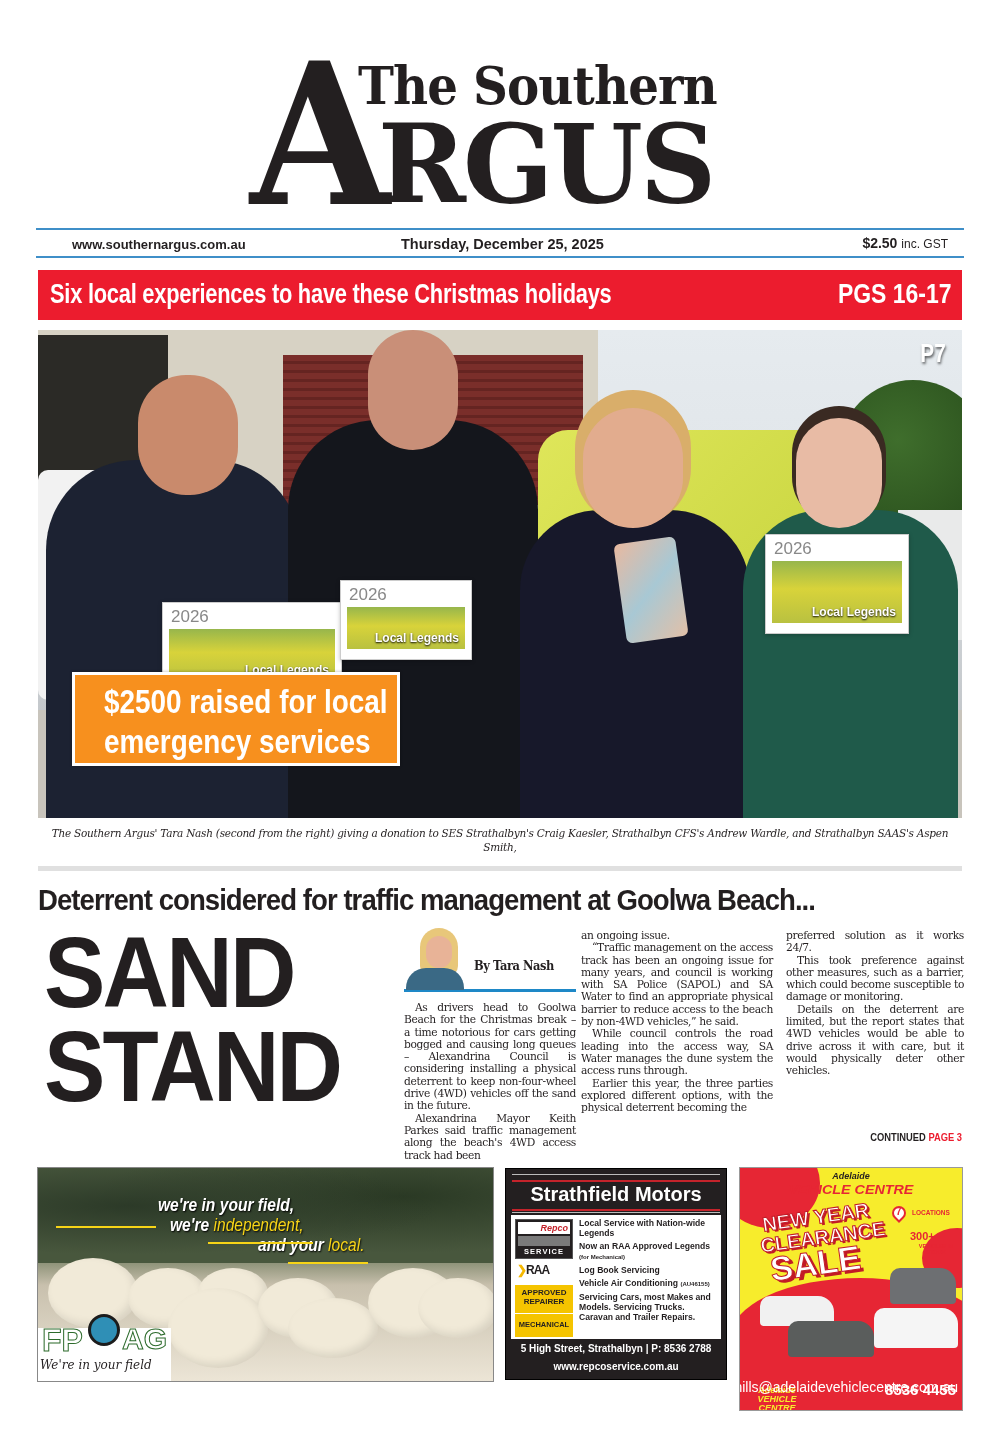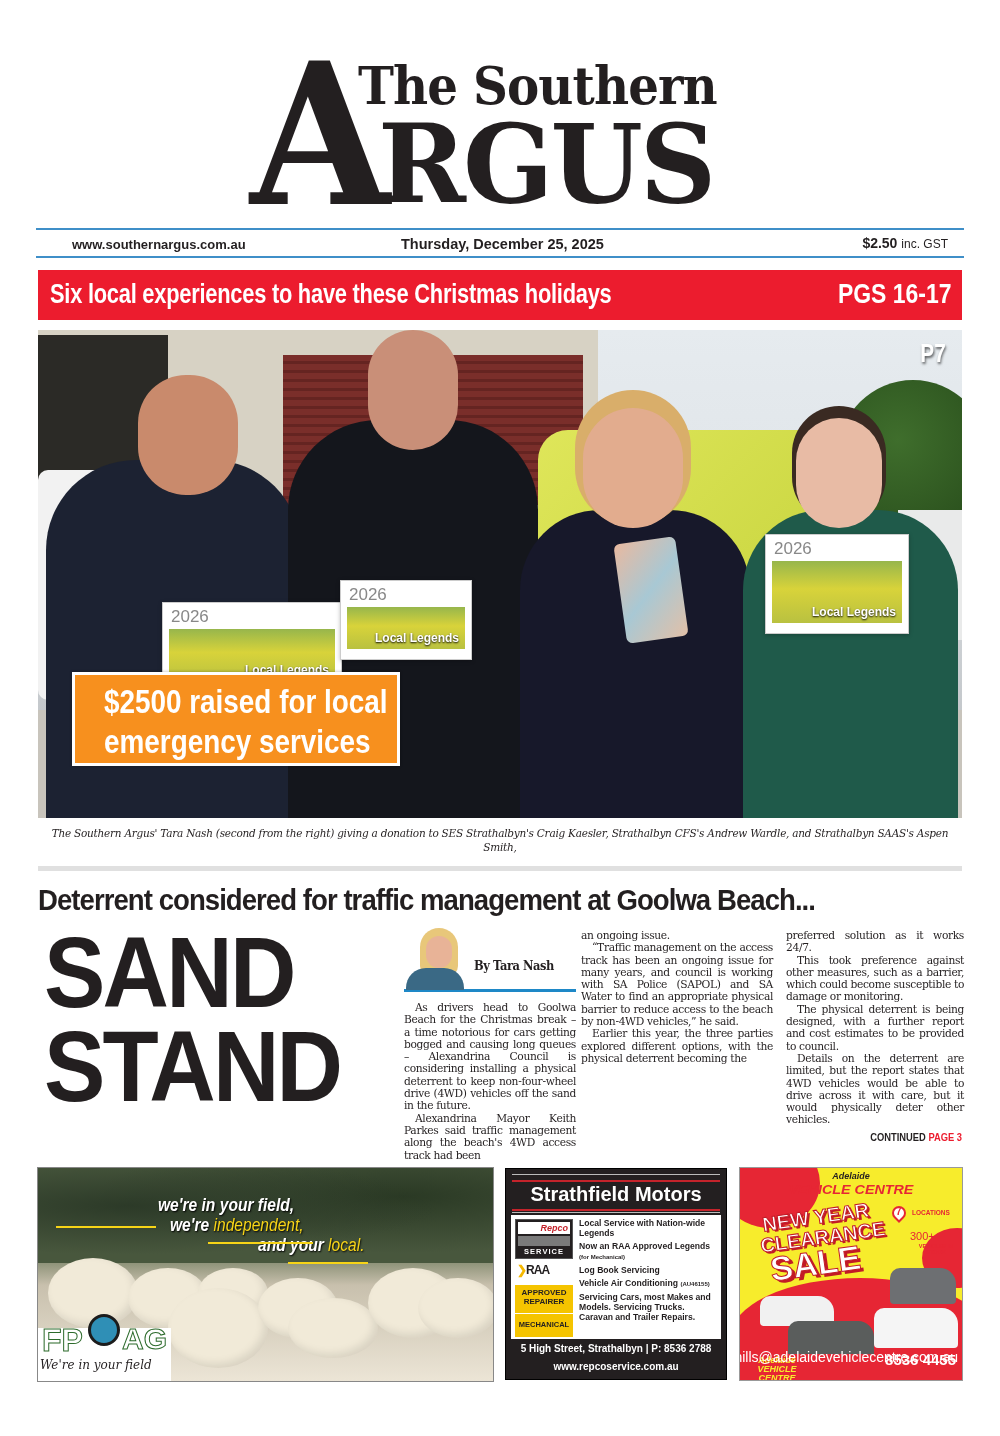--- a/index.html
+++ b/index.html
@@ -116,33 +116,33 @@
   .ad-sm .raa .chev { color: #f5b800; }
   .ad-sm .appr { position: absolute; left: 4px; top: 70px; width: 58px; height: 52px; background: #f5c400; }
   .ad-sm .appr .a1 { position: absolute; left: 0; right: 0; top: 3px; font-size: 8px; font-weight: bold; text-align: center; line-height: 9px; color: #231f20; }
   .ad-sm .appr .a2 { position: absolute; left: 0; right: 0; top: 28px; border-top: 1px solid #fff; padding-top: 6px; font-size: 7.5px; font-weight: bold; text-align: center; color: #231f20; }
   .ad-sm .items { position: absolute; left: 68px; top: 3px; right: 3px; font-size: 8.6px; font-weight: bold; line-height: 10px; color: #231f20; }
   .ad-sm .items div { margin-bottom: 3px; }
   .ad-sm .items small { font-size: 6px; }
   .ad-sm .addr { position: absolute; left: 0; right: 0; top: 174px; text-align: center; color: #fff; font-size: 10px; font-weight: bold; }
   .ad-sm .web { position: absolute; left: 0; right: 0; top: 192px; text-align: center; color: #fff; font-size: 10px; font-weight: bold; }
 
-  .ad-avc { position: absolute; left: 739px; top: 1167px; width: 224px; height: 214px; background: #f7ec2c; border: 1px solid #999; overflow: hidden; }
+  .ad-avc { position: absolute; left: 739px; top: 1167px; width: 224px; height: 244px; background: #f7ec2c; border: 1px solid #999; overflow: hidden; }
   .ad-avc .blob1 { position: absolute; left: -20px; top: -30px; width: 100px; height: 90px; border-radius: 50%; background: #e62634; }
   .ad-avc .blob2 { position: absolute; left: -10px; top: 110px; width: 260px; height: 120px; border-radius: 50% 50% 0 0; background: #e62634; }
   .ad-avc .blob3 { position: absolute; right: -30px; top: 60px; width: 70px; height: 60px; border-radius: 50%; background: #e62634; }
   .ad-avc .adel { position: absolute; left: 0; right: 0; top: 3px; text-align: center; font-size: 9px; font-style: italic; font-weight: bold; color: #231f20; }
   .ad-avc .vc { position: absolute; left: 0; right: 0; top: 14px; text-align: center; font-size: 13px; font-style: italic; font-weight: bold; color: #e62634; transform: scaleX(1.1); }
   .ad-avc .sale1 { position: absolute; left: 22px; top: 38px; font-size: 20px; font-weight: bold; color: #fff; -webkit-text-stroke: 1px #c21a26; transform: rotate(-8deg); text-shadow: 2px 2px 0 #c21a26; white-space: nowrap; }
   .ad-avc .sale2 { position: absolute; left: 20px; top: 58px; font-size: 20px; font-weight: bold; color: #fff; -webkit-text-stroke: 1px #c21a26; transform: rotate(-8deg); text-shadow: 2px 2px 0 #c21a26; white-space: nowrap; }
   .ad-avc .sale3 { position: absolute; left: 30px; top: 76px; font-size: 34px; font-weight: bold; color: #fff; -webkit-text-stroke: 1px #c21a26; transform: rotate(-8deg); text-shadow: 3px 3px 0 #c21a26; white-space: nowrap; }
   .ad-avc .pin { position: absolute; left: 152px; top: 38px; width: 14px; height: 14px; border-radius: 50% 50% 50% 0; transform: rotate(-45deg); border: 2px solid #e62634; background: #fff; }
   .ad-avc .pin7 { position: absolute; left: 156px; top: 38px; font-size: 10px; font-weight: bold; color: #e62634; }
   .ad-avc .locs { position: absolute; left: 172px; top: 41px; font-size: 6.5px; font-weight: bold; color: #e62634; }
-  .ad-avc .num300 { position: absolute; left: 170px; top: 62px; font-size: 11px; font-weight: normal; color: #e62634; }
+  .ad-avc .num300 { position: absolute; left: 170px; top: 62px; font-size: 11px; font-weight: bold; color: #e62634; }
   .ad-avc .instock { position: absolute; left: 170px; top: 75px; font-size: 5.5px; font-weight: bold; color: #e62634; line-height: 6px; text-align: center; }
   .ad-avc .car { position: absolute; border-radius: 10px 16px 4px 4px; }
   .ad-avc .c1 { left: 20px; top: 128px; width: 74px; height: 30px; background: #f1f1f1; }
   .ad-avc .c2 { left: 150px; top: 100px; width: 66px; height: 36px; background: #6d6f72; }
   .ad-avc .c3 { left: 48px; top: 153px; width: 86px; height: 36px; background: #5a5d5c; }
   .ad-avc .c4 { left: 134px; top: 140px; width: 84px; height: 40px; background: #f5f5f5; }
   .ad-avc .foot { position: absolute; left: 0; right: 0; bottom: 0; height: 26px; background: #e62634; }
   .ad-avc .foot-logo { position: absolute; left: 4px; bottom: 2px; width: 66px; height: 22px; background: #e62634; font-size: 9px; font-style: italic; font-weight: bold; color: #f7ec2c; text-align: center; line-height: 9px; }
   .ad-avc .phone { position: absolute; right: 6px; bottom: 12px; font-size: 15px; font-weight: bold; color: #fff; }
   .ad-avc .email { position: absolute; right: 4px; bottom: 15px; font-size: 14px; color: #fff; white-space: nowrap; }
@@ -231,26 +231,26 @@
   <span class="name">By Tara Nash</span>
 </div>
 
 <div class="col col1">
   <p>As drivers head to Goolwa Beach for the Christmas break – a time notorious for cars getting bogged and causing long queues – Alexandrina Council is considering installing a physical deterrent to keep non-four-wheel drive (4WD) vehicles off the sand in the future.</p>
   <p>Alexandrina Mayor Keith Parkes said traffic management along the beach's 4WD access track had been</p>
 </div>
 <div class="col col2">
   <p class="noi">an ongoing issue.</p>
   <p>“Traffic management on the access track has been an ongoing issue for many years, and council is working with SA Police (SAPOL) and SA Water to find an appropriate physical barrier to reduce access to the beach by non-4WD vehicles,” he said.</p>
+  <p>While council controls the road leading into the access way, SA Water manages the dune system the access runs through.</p>
   <p>Earlier this year, the three parties explored different options, with the physical deterrent becoming the</p>
 </div>
 <div class="col col3">
   <p class="noi">preferred solution as it works 24/7.</p>
   <p>This took preference against other measures, such as a barrier, which could become susceptible to damage or monitoring.</p>
-  <p>The physical deterrent is being designed, with a further report and cost estimates to be provided to council.</p>
   <p>Details on the deterrent are limited, but the report states that 4WD vehicles would be able to drive across it with care, but it would physically deter other vehicles.</p>
 </div>
 <div class="continued">
   <span>CONTINUED</span>
   <span class="pg">PAGE 3</span>
 </div>
 
 <div class="ad-fpag">
   <div class="trees"></div>
   <div class="sheep" style="left:10px;top:90px;width:90px;height:70px;"></div>

